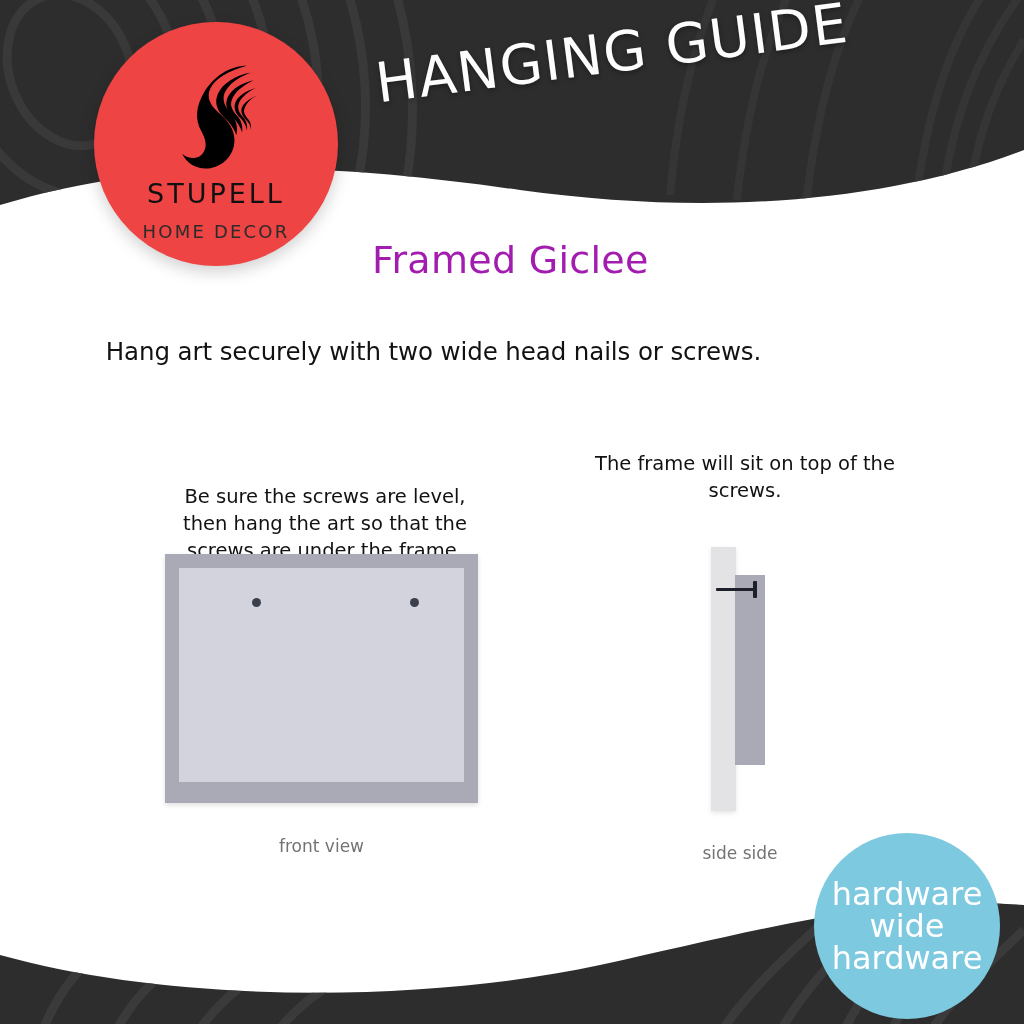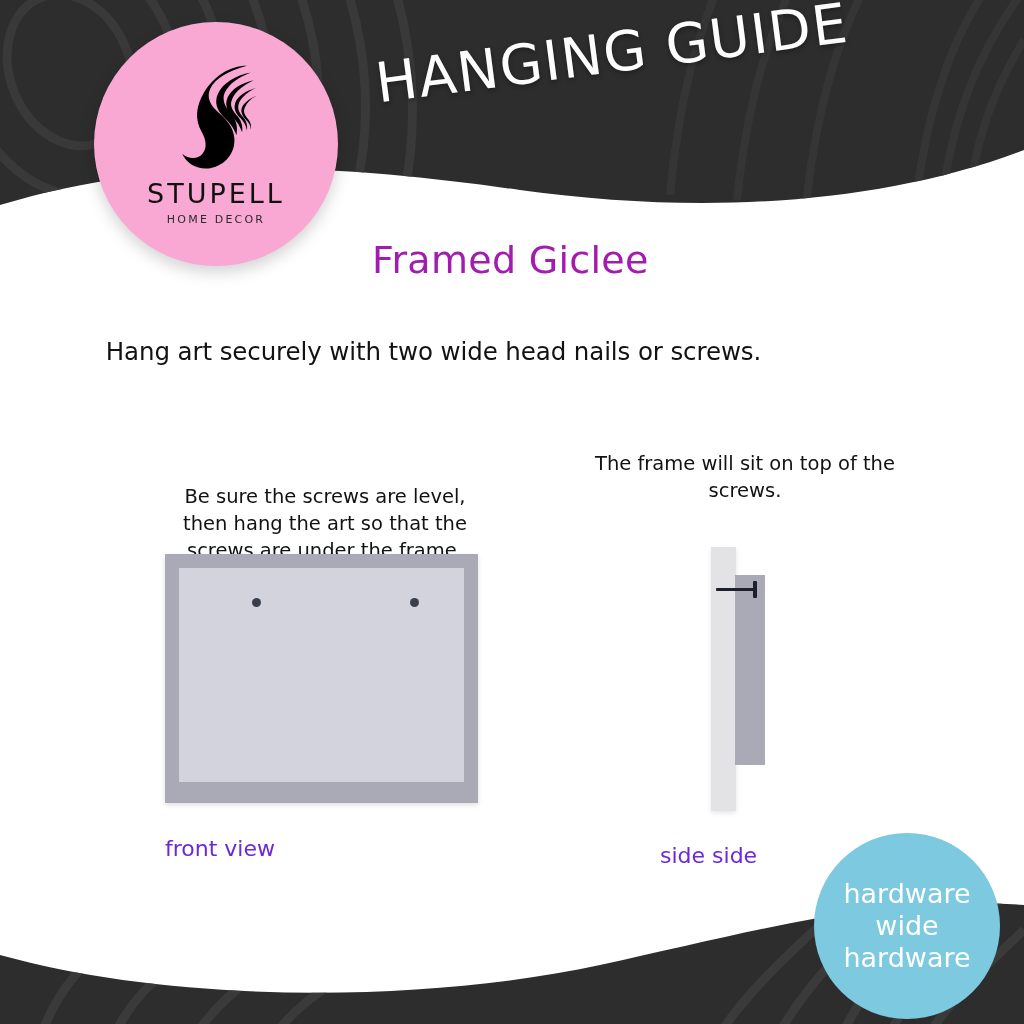--- a/index.html
+++ b/index.html
@@ -26,21 +26,21 @@
   }
 
   
   .logo-circle {
     position: absolute;
     left: 94px;
     top: 22px;
     width: 244px;
     height: 244px;
     border-radius: 50%;
-    background: #f9a8d4;
+    background: #ef4444;
     box-shadow: 0 6px 16px rgba(0,0,0,0.18);
     display: flex;
     flex-direction: column;
     align-items: center;
     justify-content: flex-start;
     padding-top: 34px;
     box-sizing: border-box;
   }
   .logo-mark {
     width: 116px;
@@ -48,24 +48,24 @@
     display: block;
   }
   .logo-word {
     font-size: 27px;
     letter-spacing: 3.0px;
     color: #111111;
     margin-top: 6px;
     font-weight: 400;
   }
   .logo-sub {
-    font-size: 11px;
+    font-size: 18px;
     letter-spacing: 2.2px;
     color: #2b2b2b;
-    margin-top: 4px;
+    margin-top: 12px;
     font-weight: 400;
   }
 
   
   .header-title {
     position: absolute;
     left: 372px;
     top: 52px;
     width: 520px;
     transform: rotate(-7.4deg);
@@ -176,43 +176,43 @@
     top: 581px;
     width: 3.5px;
     height: 17px;
     background: #1d1f2b;
     border-radius: 1px;
   }
 
   
   .view-label {
     position: absolute;
-    font-size: 22px;
-    color: #6d28d9;
+    font-size: 17px;
+    color: #737373;
     font-weight: 500;
-    text-align: left;
+    text-align: center;
   }
   .view-label.front { left: 165px; top: 836px; width: 313px; }
   .view-label.side  { left: 660px; top: 843px; width: 160px; }
 
   
   .hw-badge {
     position: absolute;
     left: 814px;
     top: 833px;
     width: 186px;
     height: 186px;
     border-radius: 50%;
     background: #7dc9e0;
     display: flex;
     flex-direction: column;
     align-items: center;
     justify-content: center;
     color: #ffffff;
-    font-size: 27px;
+    font-size: 32px;
     line-height: 32px;
     font-weight: 400;
     text-align: center;
   }
 </style>
 </head>
 <body>
 
 <div id="page">
 

